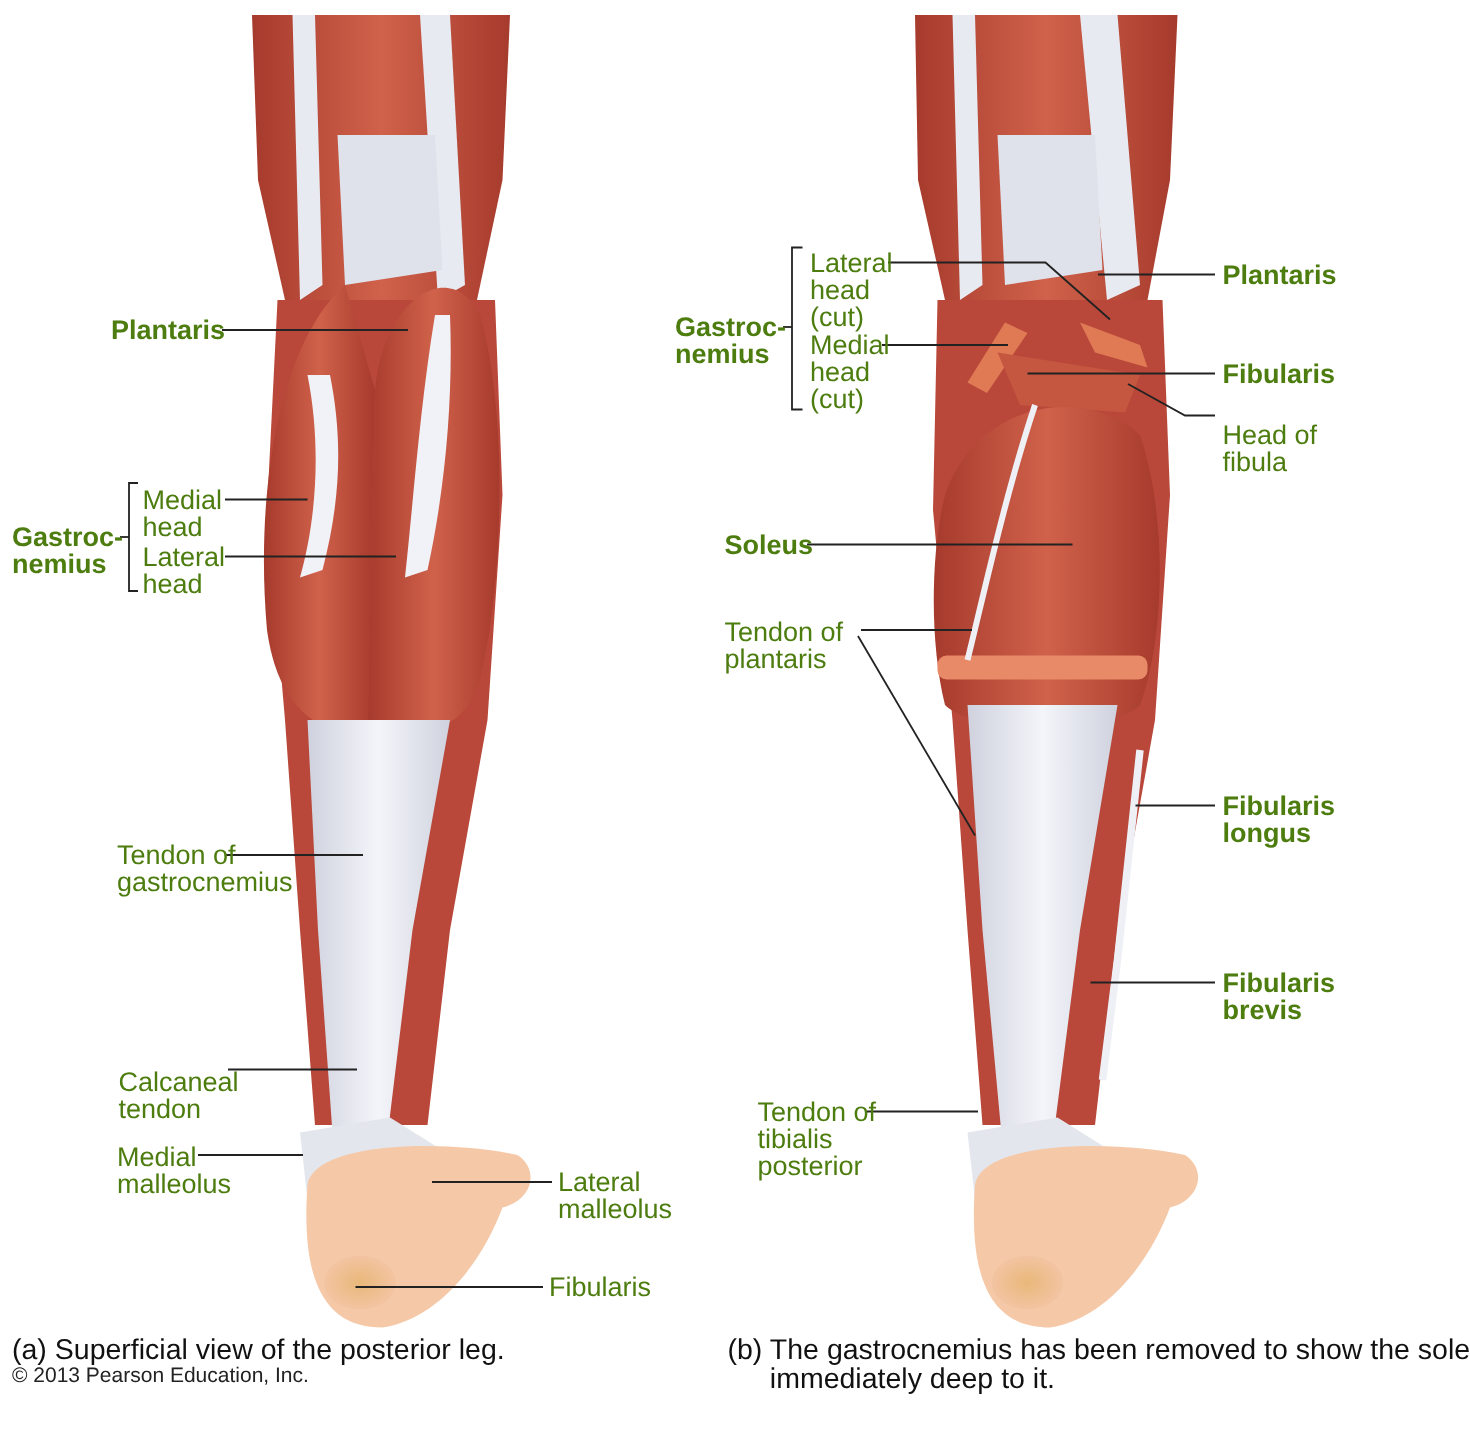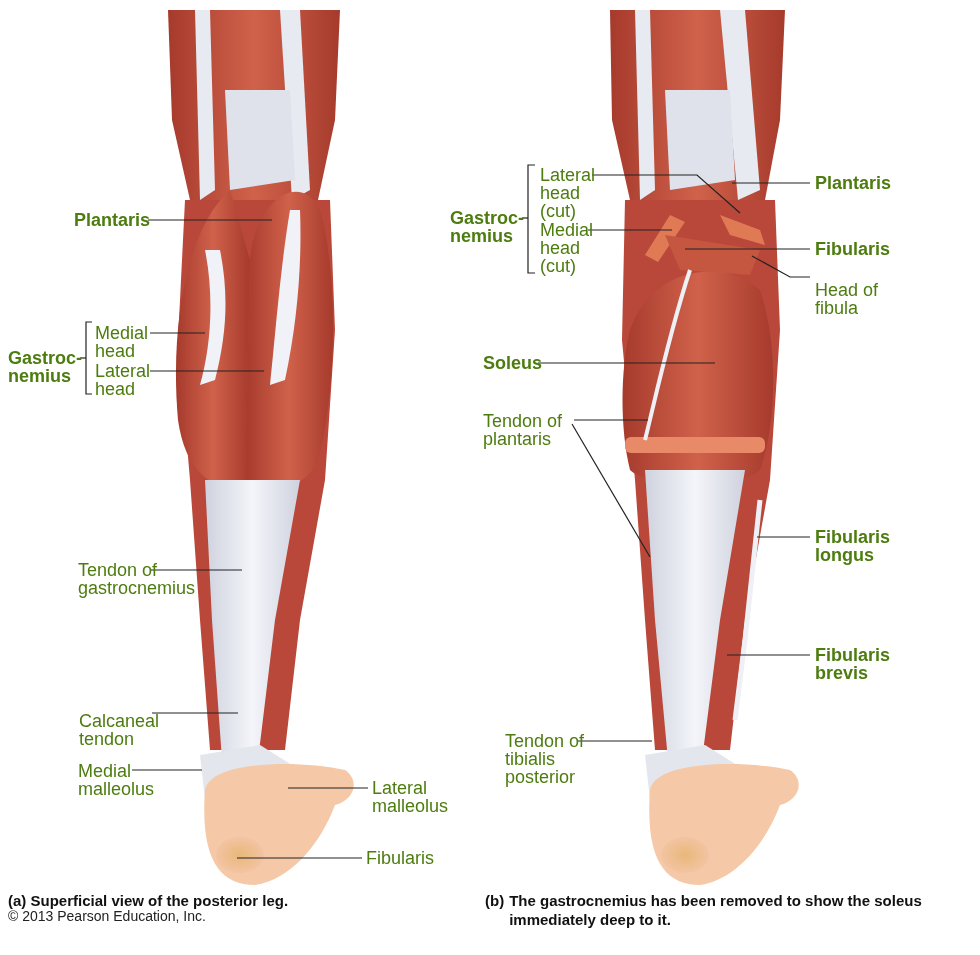--- a/index.html
+++ b/index.html
@@ -1,21 +1,21 @@
 <!DOCTYPE html>
 <html><head>
 <meta charset="utf-8">
 <style>
   html, body { margin:0; padding:0; background:#ffffff; }
   body { width:980px; height:955px; position:relative; overflow:hidden; font-family:"Liberation Sans", sans-serif; color:#111; }
   .art { position:absolute; left:0; top:0; width:980px; height:955px; }
   .lbl { position:absolute; font-size:18px; line-height:18px; color:#4d7c0f; white-space:nowrap; }
   .lbl.b { font-weight:bold; }
   .ml { white-space:pre; }
-  .caption { position:absolute; font-size:15px; font-weight:bold; line-height:19px; color:#111; }
+  .caption { position:absolute; font-size:19px; font-weight:normal; line-height:19px; color:#111; }
   .copy { position:absolute; left:8px; top:908px; font-size:14px; color:#222; }
 </style>
 </head>
 <body>
 
 <svg class="art" viewBox="0 0 980 955" xmlns="http://www.w3.org/2000/svg">
   <defs>
     <linearGradient id="mus" x1="0" x2="1" y1="0" y2="0">
       <stop offset="0" stop-color="#a63a2c"></stop>
       <stop offset="0.5" stop-color="#d0624b"></stop>

